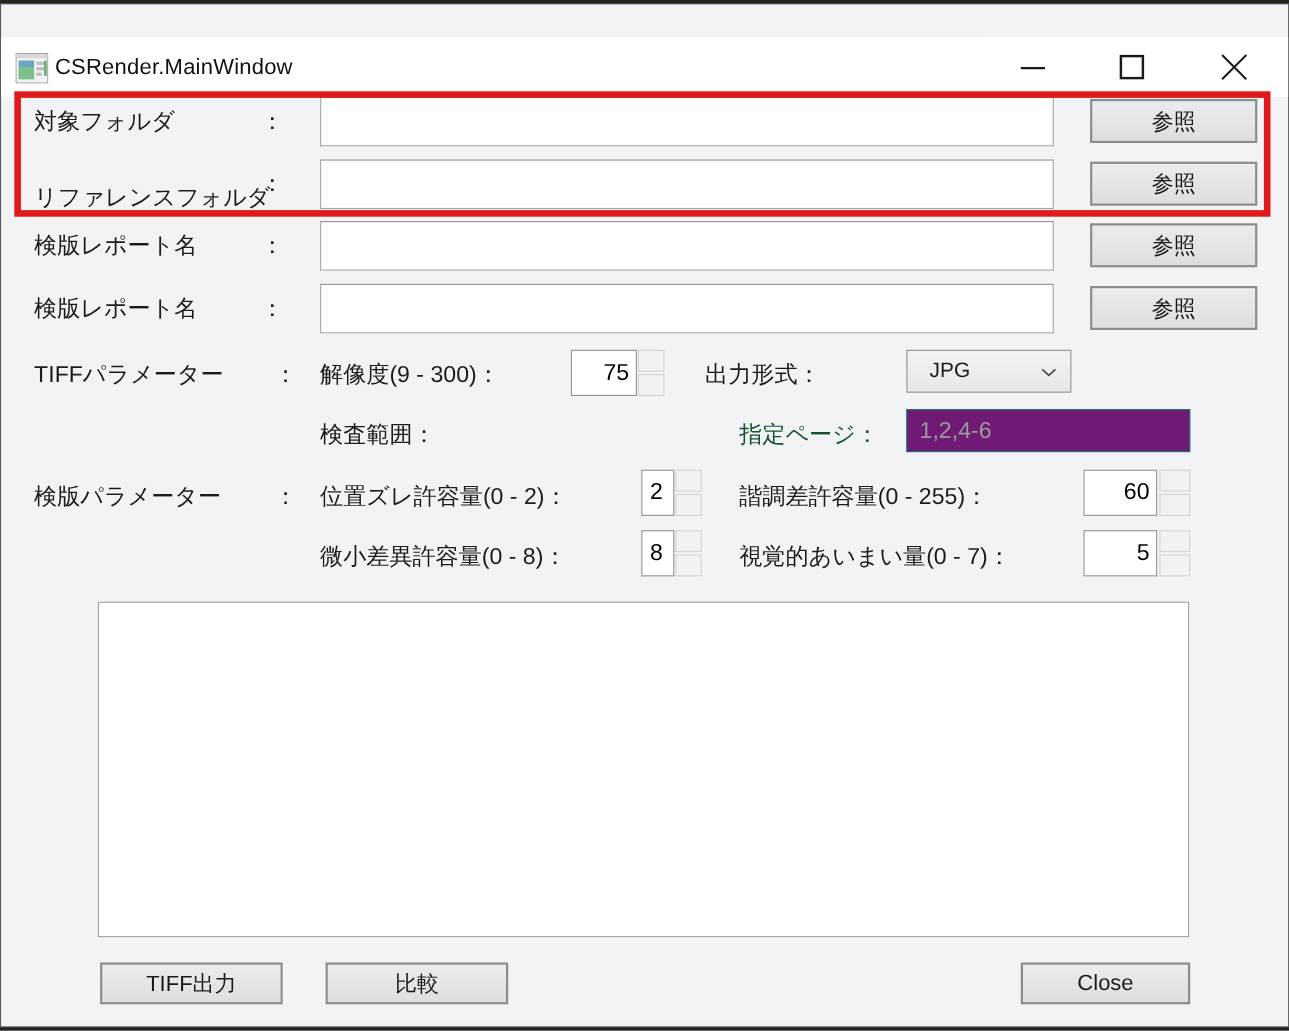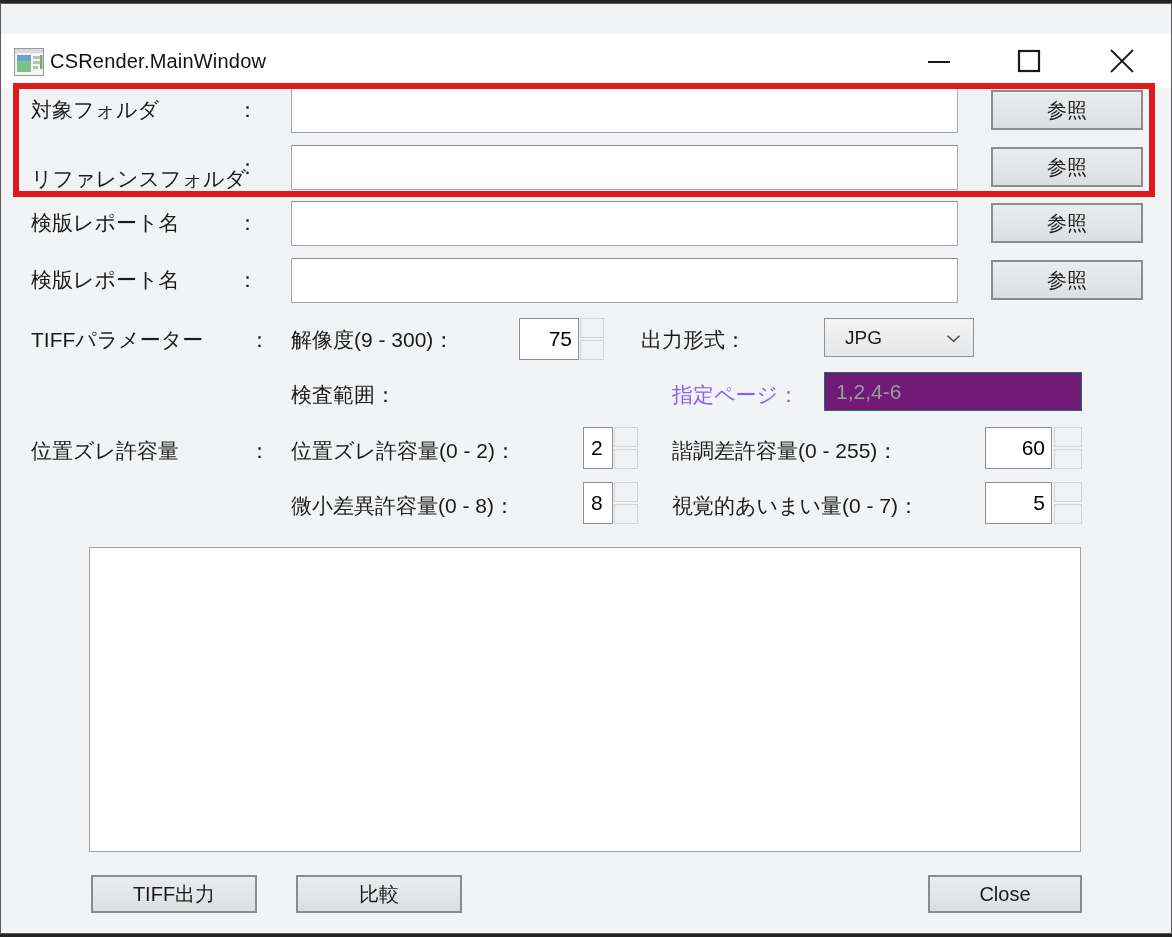--- a/index.html
+++ b/index.html
@@ -97,24 +97,24 @@
 
     <span class="lbl" style="left:640px;top:322px;">出力形式：</span>
     <div class="combo" style="left:823px;top:314px;width:150px;height:39px;padding-left:20px;">
       <span>JPG</span>
       <svg class="chev" width="15" height="9" viewBox="0 0 15 9">
           <polyline points="1.5,1.5 7.5,7 13.5,1.5" fill="none" stroke="#4a4a4a" stroke-width="1.6"></polyline>
         </svg>
     </div>
 
     <span class="lbl" style="left:290px;top:377px;">検査範囲：</span>
-    <span class="lbl" style="left:671px;top:377px;color:#8b5cf6;">指定ページ：</span>
+    <span class="lbl" style="left:671px;top:377px;color:#14532d;">指定ページ：</span>
     <input class="disabledtxt" style="left: 823px; top: 368px; width: 258px; height: 39px;" disabled="" value="1,2,4-6">
 
-    <span class="lbl" style="left:30px;top:433px;">位置ズレ許容量</span>
+    <span class="lbl" style="left:30px;top:433px;">検版パラメーター</span>
     <span class="colon" style="left:248px;top:433px;">：</span>
     <span class="lbl" style="left:290px;top:433px;">位置ズレ許容量(0 - 2)：</span>
     <input class="numbox num-left" style="left: 582px; top: 423px; width: 30px; height: 42px;" value="2">
     <button class="spin" style="left:613px;top:423px;"></button>
     <button class="spin" style="left:613px;top:445px;"></button>
 
     <span class="lbl" style="left:671px;top:433px;">諧調差許容量(0 - 255)：</span>
     <input class="numbox num-right" style="left: 984px; top: 423px; width: 67px; height: 42px;" value="60">
     <button class="spin" style="left:1053px;top:423px;width:28px;"></button>
     <button class="spin" style="left:1053px;top:445px;width:28px;"></button>

